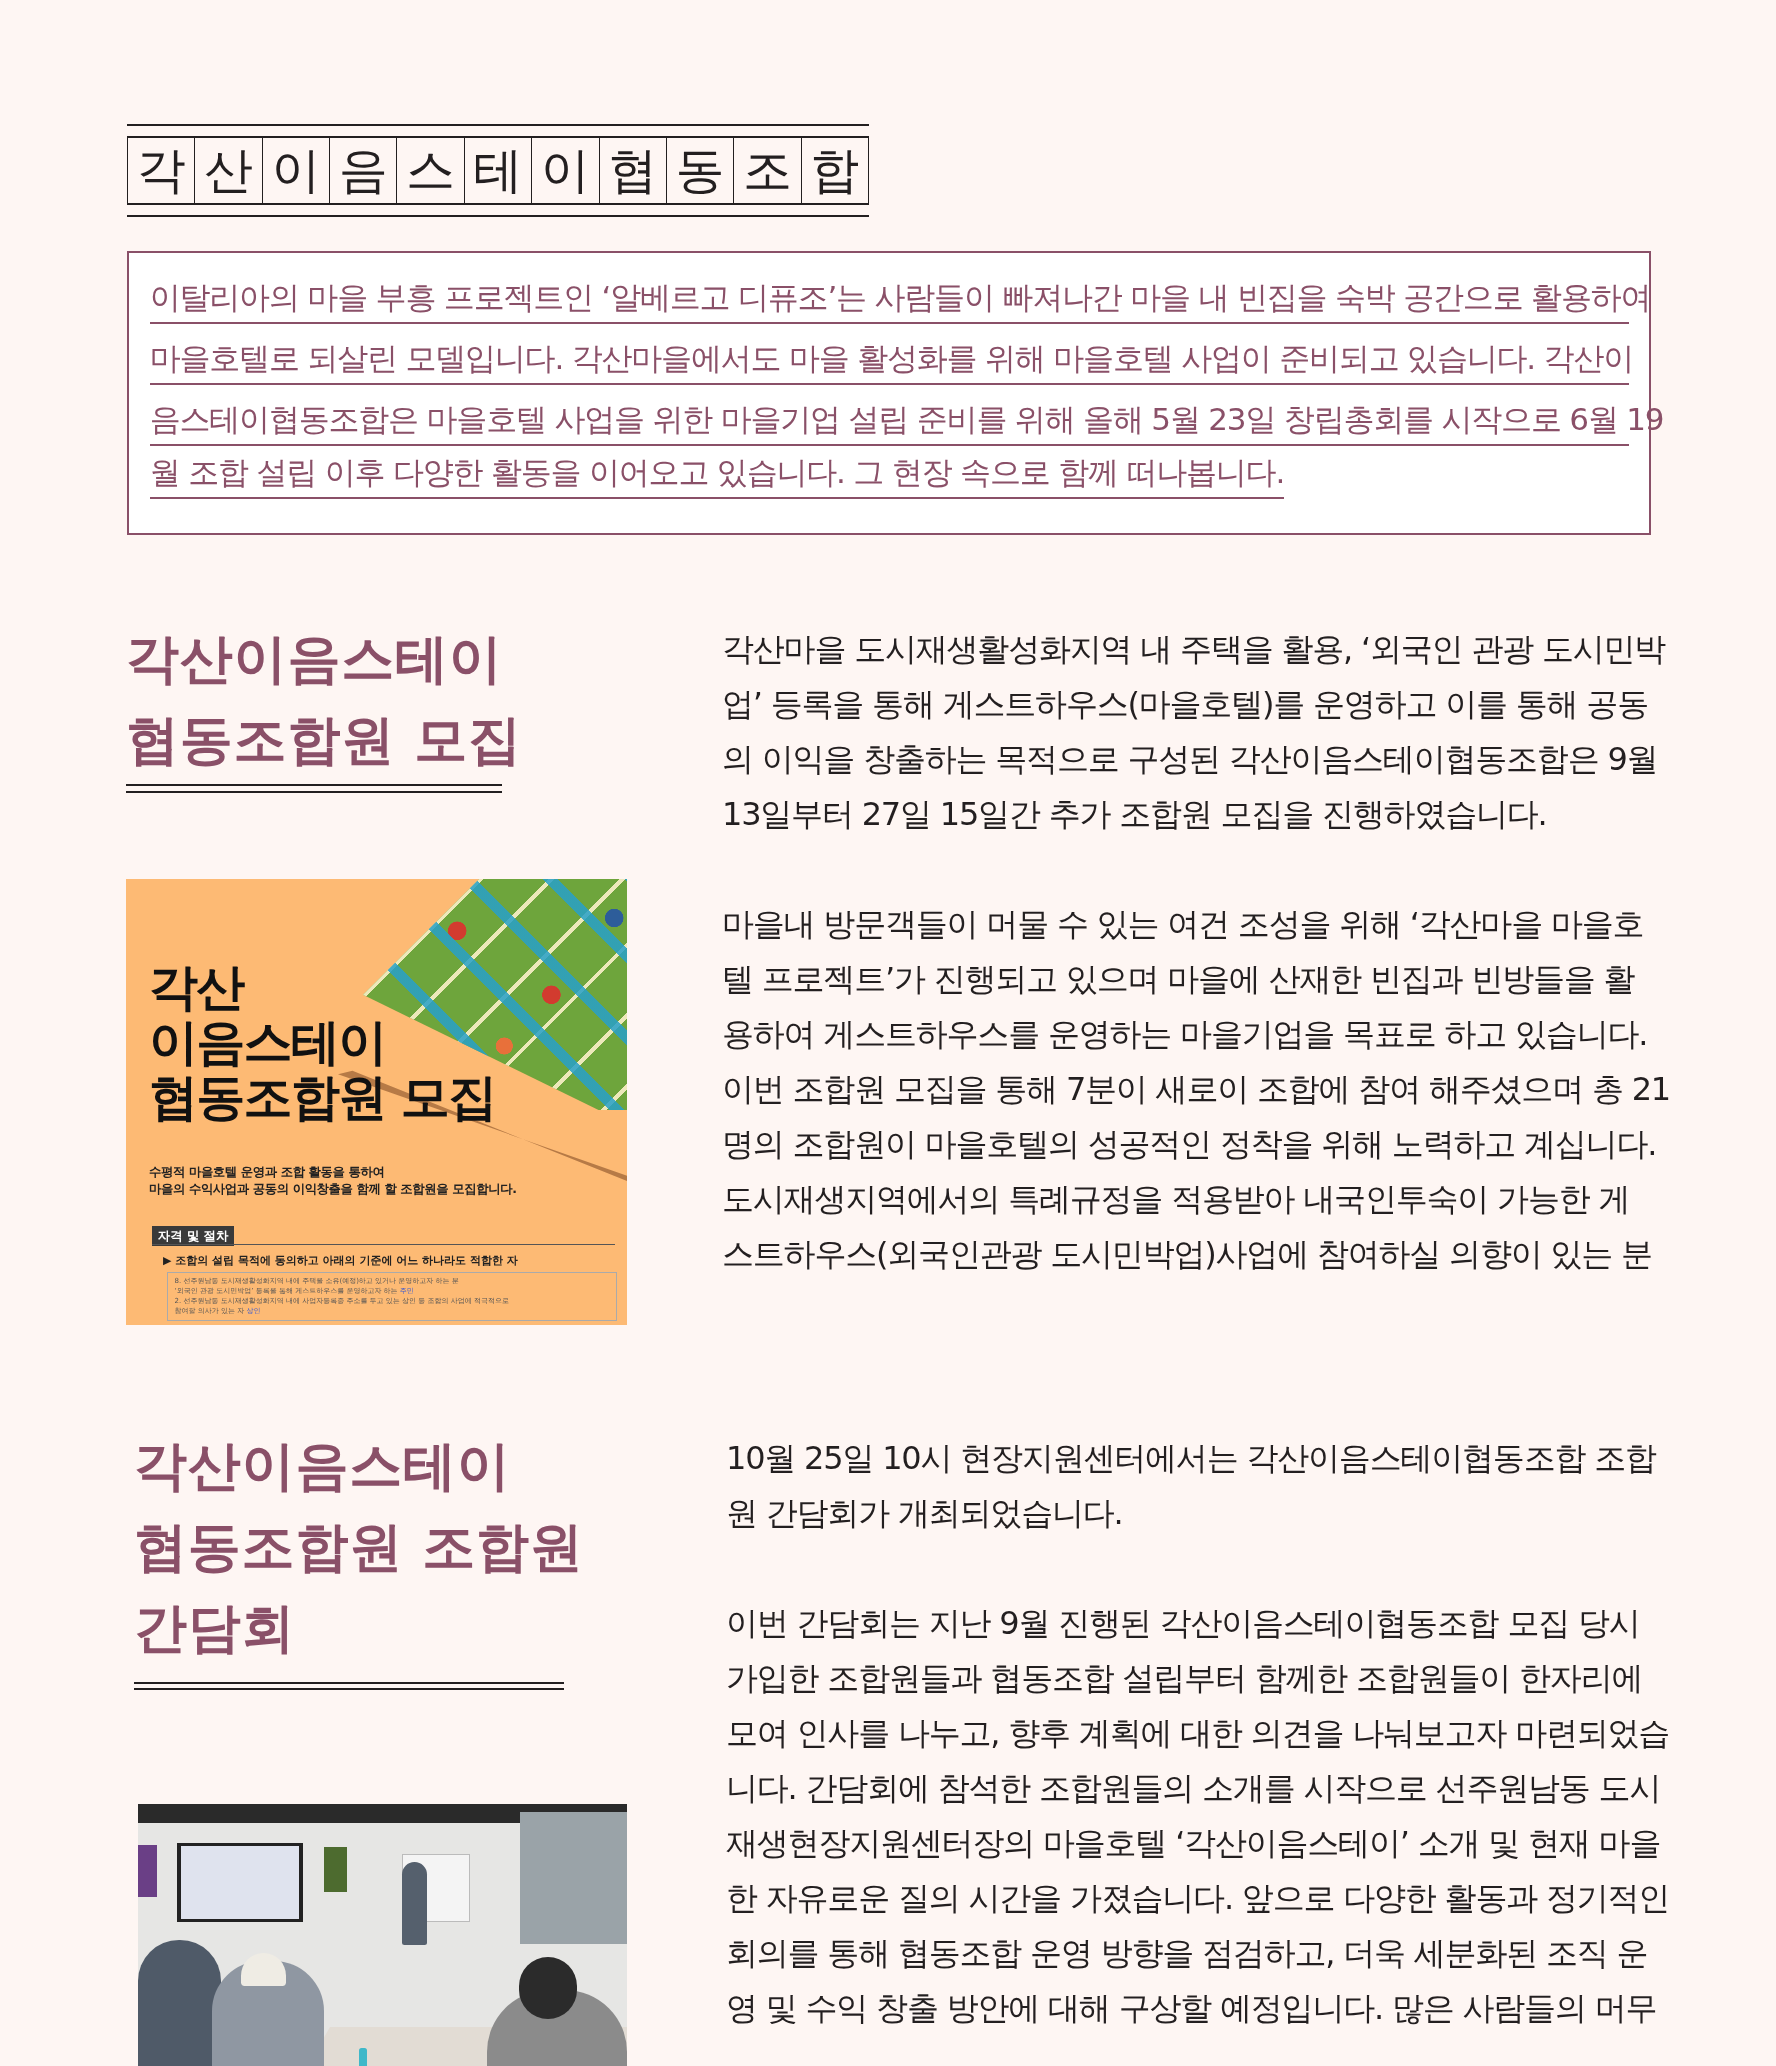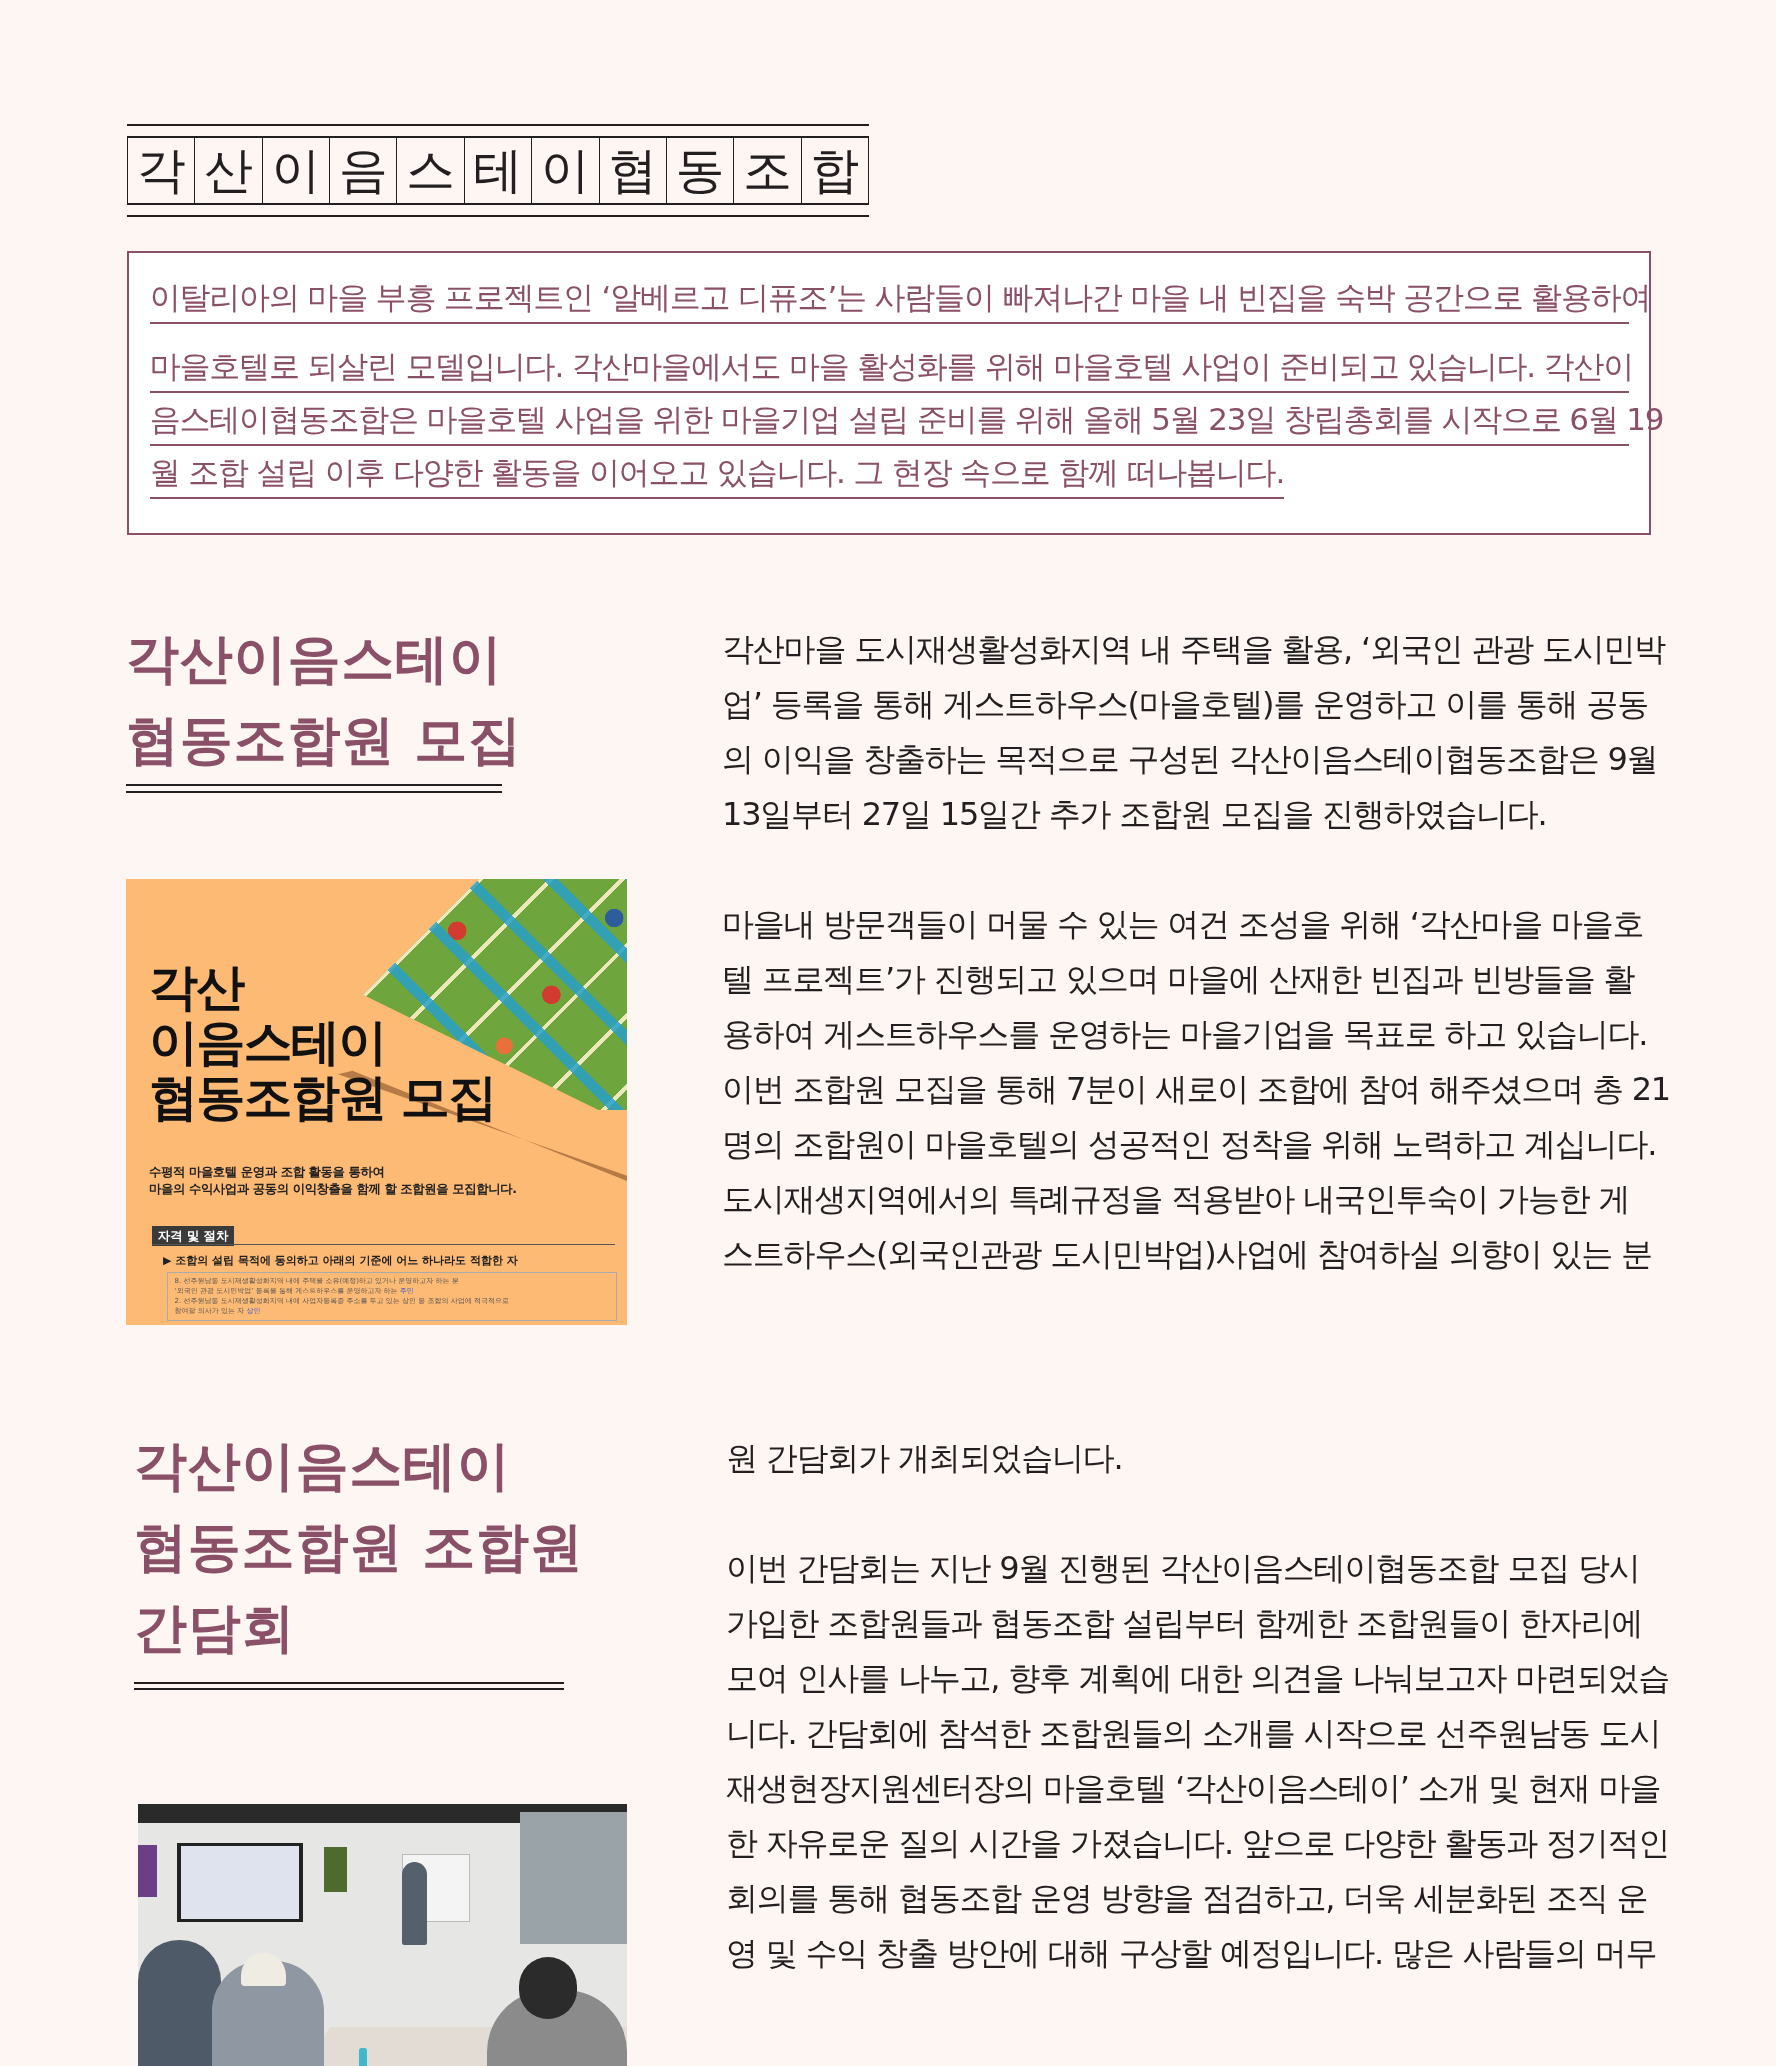--- a/index.html
+++ b/index.html
@@ -141,21 +141,21 @@
   <div class="title-cell">이</div>
   <div class="title-cell">협</div>
   <div class="title-cell">동</div>
   <div class="title-cell">조</div>
   <div class="title-cell">합</div>
 </div>
 <div class="title-rule" style="top:215px;"></div>
 
 <div class="intro-box">
   <div class="intro-line" style="top:29px; width:1479px;">이탈리아의 마을 부흥 프로젝트인 ‘알베르고 디퓨조’는 사람들이 빠져나간 마을 내 빈집을 숙박 공간으로 활용하여</div>
-  <div class="intro-line" style="top:98px; width:1479px;text-align:center;">마을호텔로 되살린 모델입니다. 각산마을에서도 마을 활성화를 위해 마을호텔 사업이 준비되고 있습니다. 각산이</div>
+  <div class="intro-line" style="top:90px; width:1479px;text-align:center;">마을호텔로 되살린 모델입니다. 각산마을에서도 마을 활성화를 위해 마을호텔 사업이 준비되고 있습니다. 각산이</div>
   <div class="intro-line" style="top:151px; width:1479px;">음스테이협동조합은 마을호텔 사업을 위한 마을기업 설립 준비를 위해 올해 5월 23일 창립총회를 시작으로 6월 19</div>
   <div class="intro-line" style="top:204px;">월 조합 설립 이후 다양한 활동을 이어오고 있습니다. 그 현장 속으로 함께 떠나봅니다.</div>
 </div>
 
 <div class="sec-heading" style="left:126px; top:618px;">
   <div>각산이음스테이</div>
   <div>협동조합원 모집</div>
 </div>
 <div class="double-rule" style="left:126px; top:784px; width:376px;"></div>
 <div class="double-rule" style="left:126px; top:791px; width:376px;"></div>
@@ -200,20 +200,21 @@
 
 <div class="sec-heading" style="left:134px; top:1425px;">
   <div>각산이음스테이</div>
   <div>협동조합원 조합원</div>
   <div>간담회</div>
 </div>
 <div class="double-rule" style="left:134px; top:1682px; width:430px;"></div>
 <div class="double-rule" style="left:134px; top:1688px; width:430px;"></div>
 
 <div class="body-text" style="top:1431px; left:726px;">
+  <div class="body-line">10월 25일 10시 현장지원센터에서는 각산이음스테이협동조합 조합</div>
   <div class="body-line">원 간담회가 개최되었습니다.</div>
   <div class="body-gap"></div>
   <div class="body-line">이번 간담회는 지난 9월 진행된 각산이음스테이협동조합 모집 당시</div>
   <div class="body-line">가입한 조합원들과 협동조합 설립부터 함께한 조합원들이 한자리에</div>
   <div class="body-line">모여 인사를 나누고, 향후 계획에 대한 의견을 나눠보고자 마련되었습</div>
   <div class="body-line">니다. 간담회에 참석한 조합원들의 소개를 시작으로 선주원남동 도시</div>
   <div class="body-line">재생현장지원센터장의 마을호텔 ‘각산이음스테이’ 소개 및 현재 마을</div>
   <div class="body-line">한 자유로운 질의 시간을 가졌습니다. 앞으로 다양한 활동과 정기적인</div>
   <div class="body-line">회의를 통해 협동조합 운영 방향을 점검하고, 더욱 세분화된 조직 운</div>
   <div class="body-line">영 및 수익 창출 방안에 대해 구상할 예정입니다. 많은 사람들의 머무</div>

